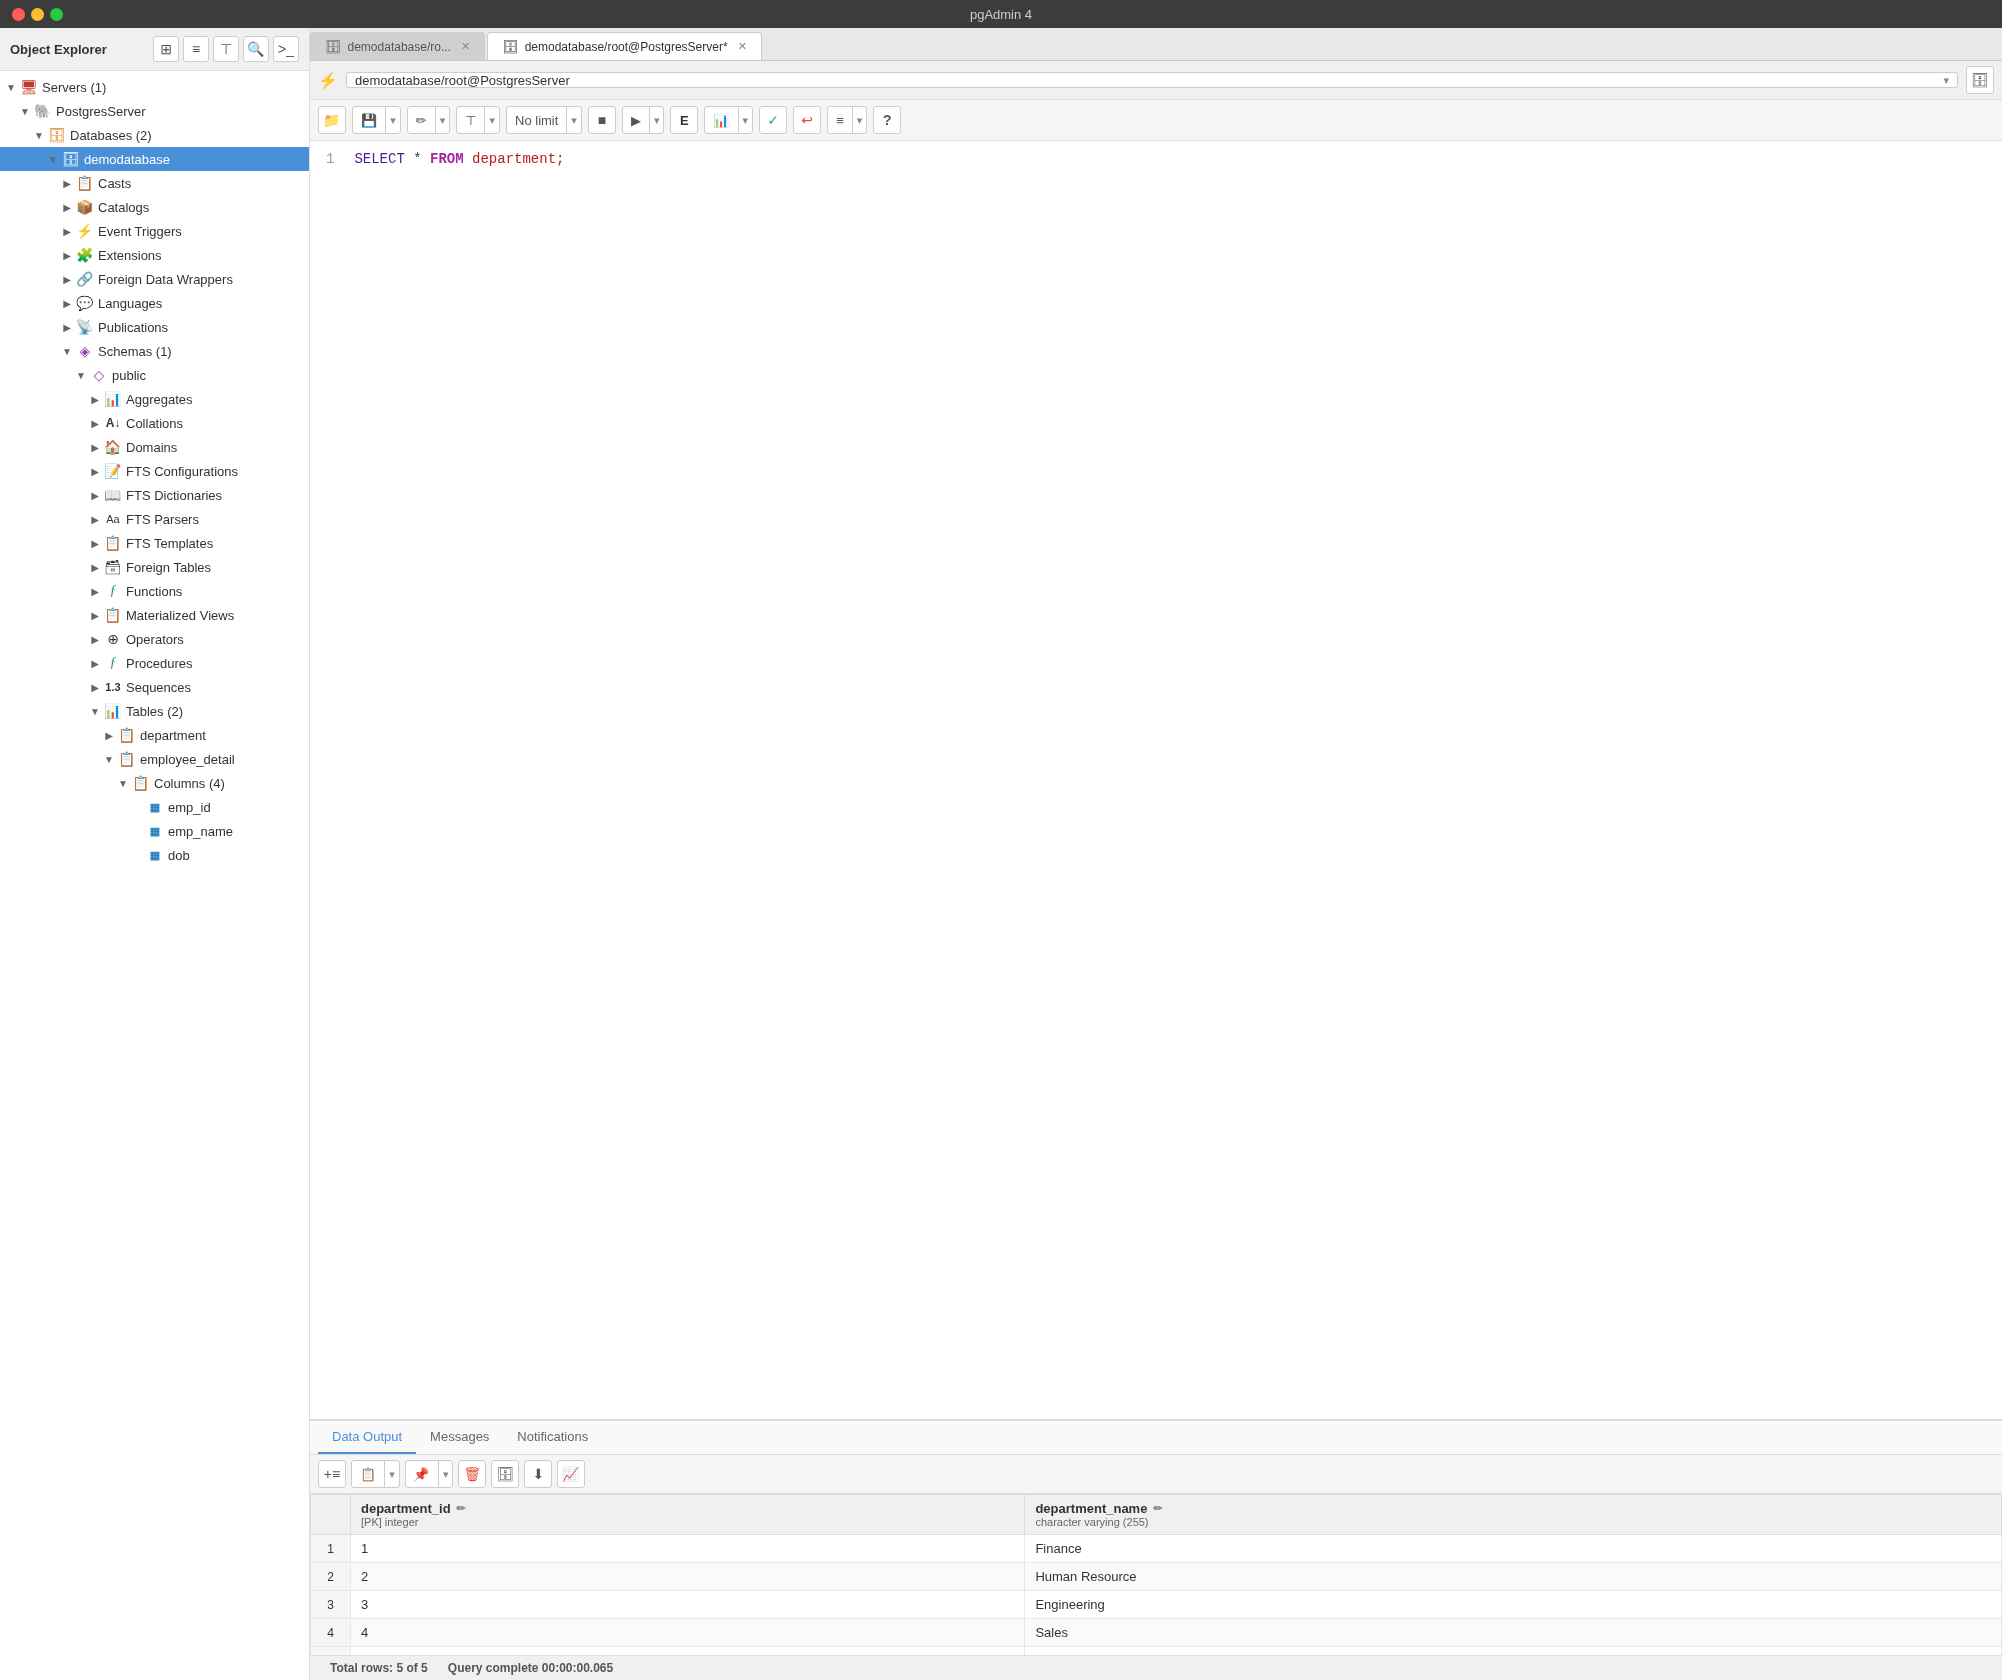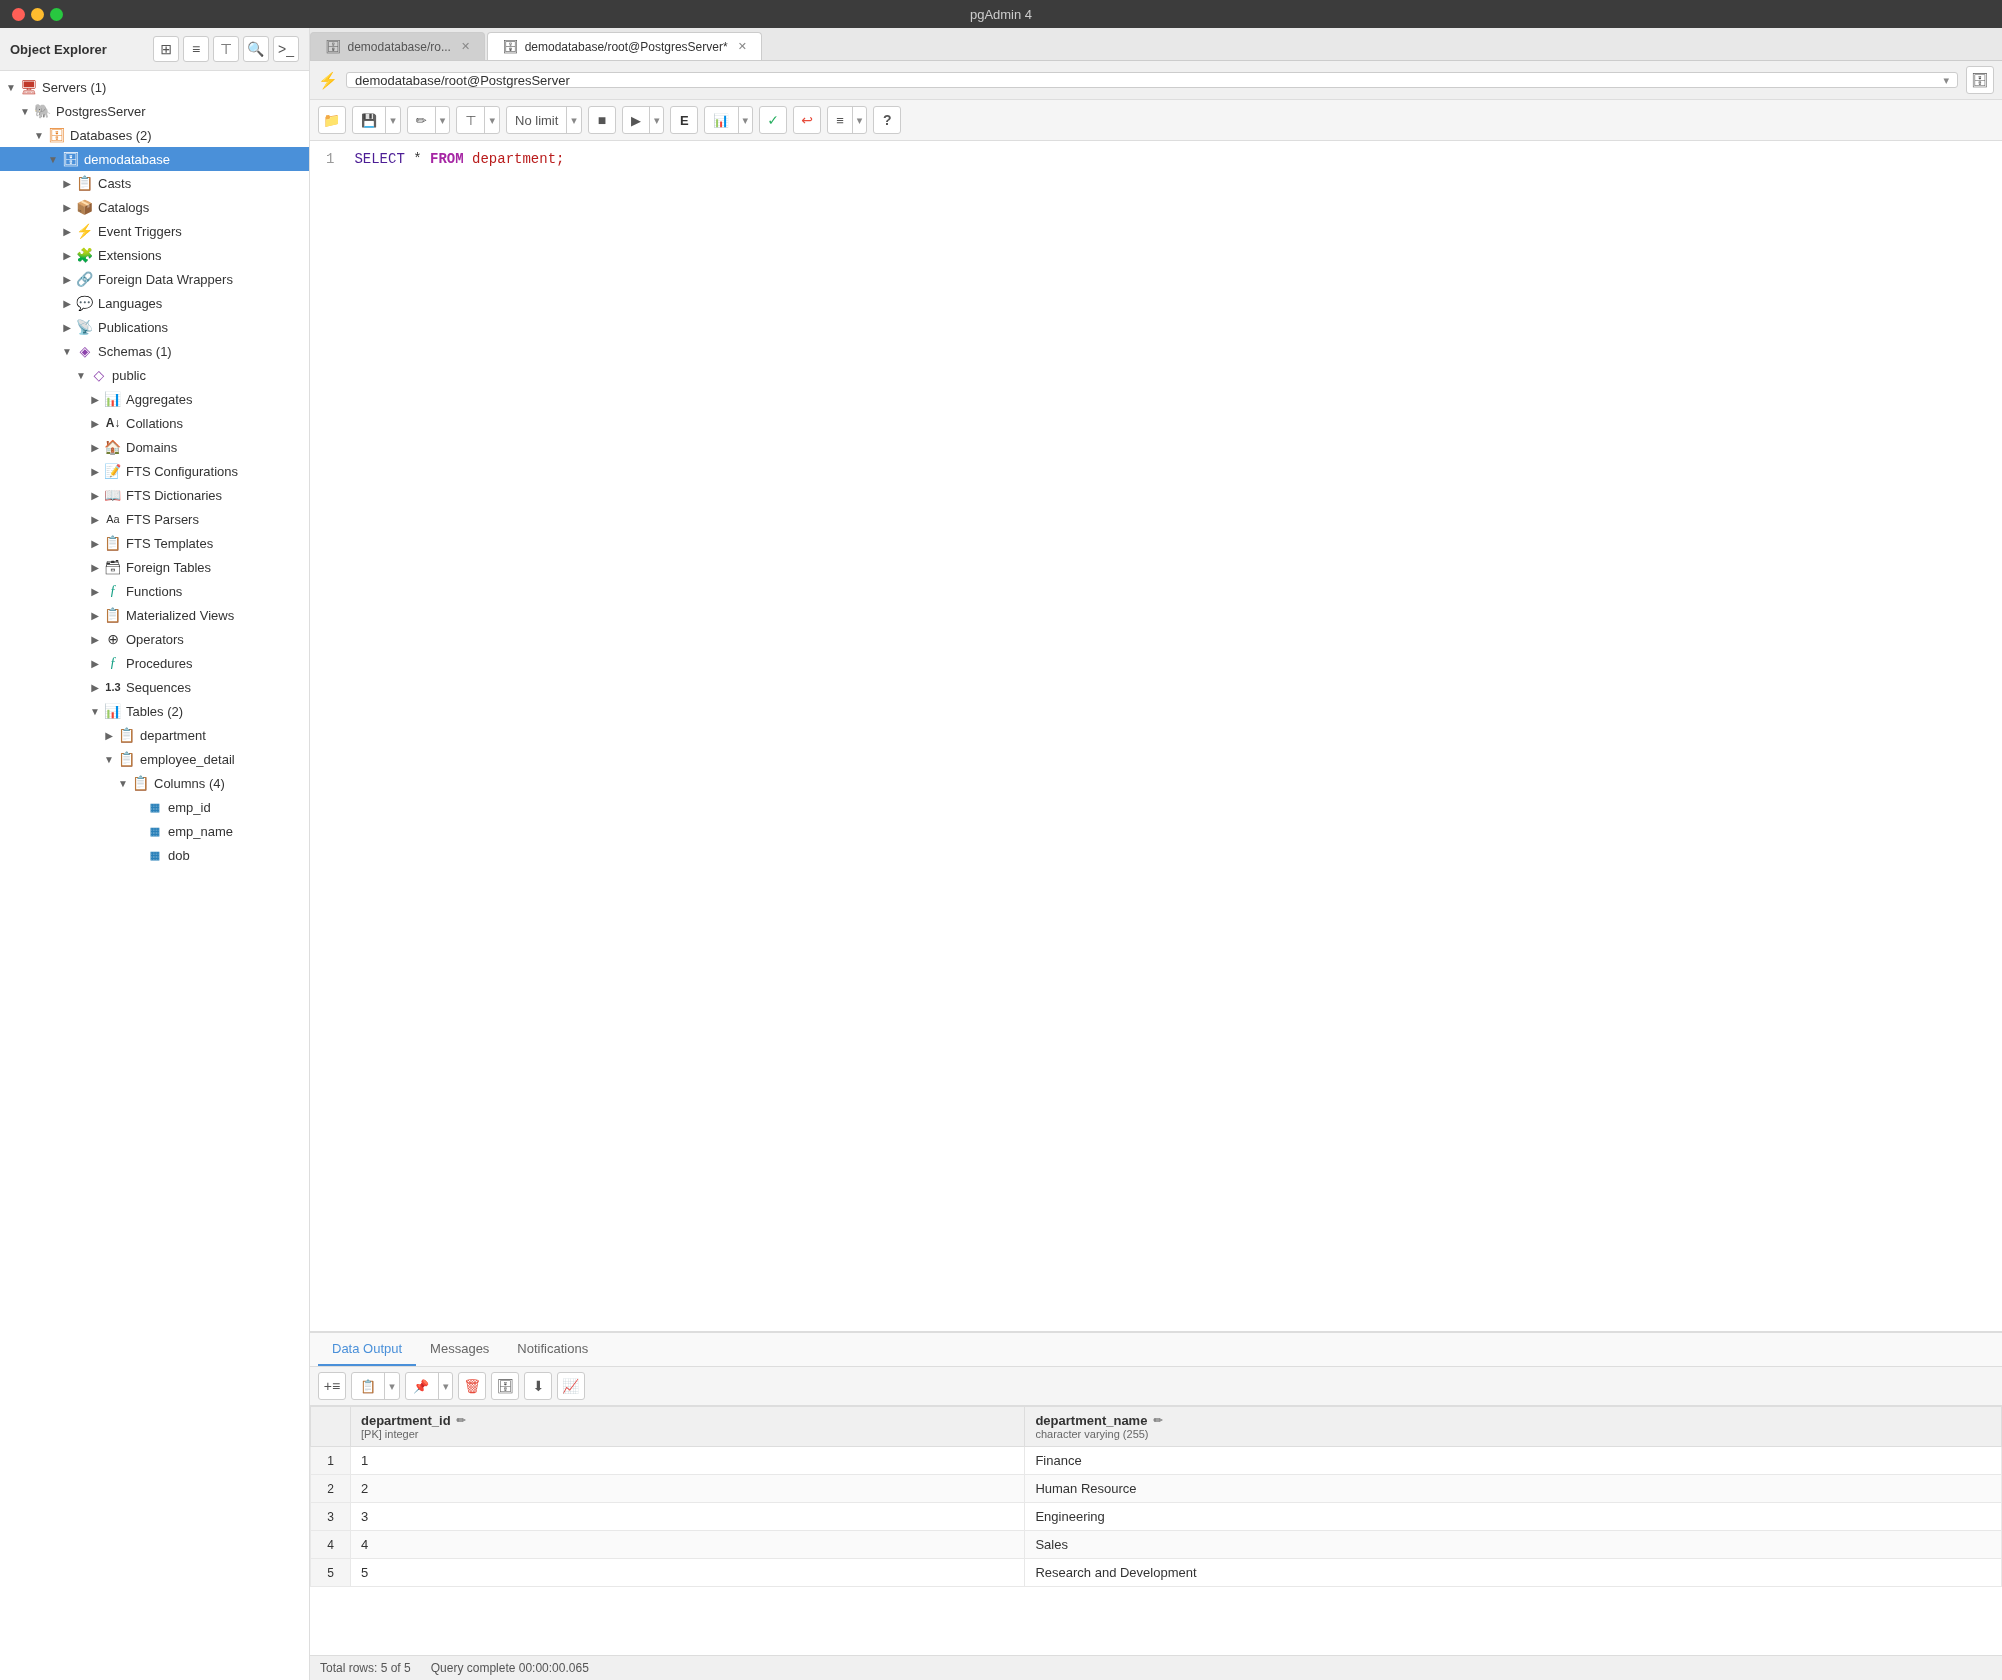--- a/index.html
+++ b/index.html
@@ -305,21 +305,21 @@
     }
     .sql-select { color: #4c1d95; font-weight: normal; }
     .sql-star { color: #333; }
     .sql-from { color: #a626a4; font-weight: bold; }
     .sql-table { color: #b91c1c; text-align: right; }
 
     
     .results-area {
       display: flex;
       flex-direction: column;
-      height: 348px;
+      height: 260px;
       border-top: 1px solid #ddd;
     }
     .results-tabs {
       display: flex;
       border-bottom: 1px solid #ddd;
       background: #f9f9f9;
       padding: 0 8px;
     }
     .results-tab {
       padding: 8px 14px;
@@ -381,27 +381,28 @@
     .row-num {
       background: #f5f5f5 !important;
       color: #999;
       text-align: center;
       font-size: 12px;
       width: 36px;
       border-right: 1px solid #ddd;
     }
 
     .status-bar {
-      padding: 5px 10px;
+      padding: 5px 20px;
       background: #f0f0f0;
       border-top: 1px solid #ddd;
       display: flex;
       gap: 20px;
       font-size: 12px;
       color: #555;
+      font-weight: bold;
     }
 
     
     .icon-server { color: #c0392b; }
     .icon-db { color: #e67e22; }
     .icon-schema { color: #8e44ad; }
     .icon-table { color: #2980b9; }
     .icon-col { color: #27ae60; }
     .icon-func { color: #16a085; }
     .icon-pub { color: #8e44ad; }

